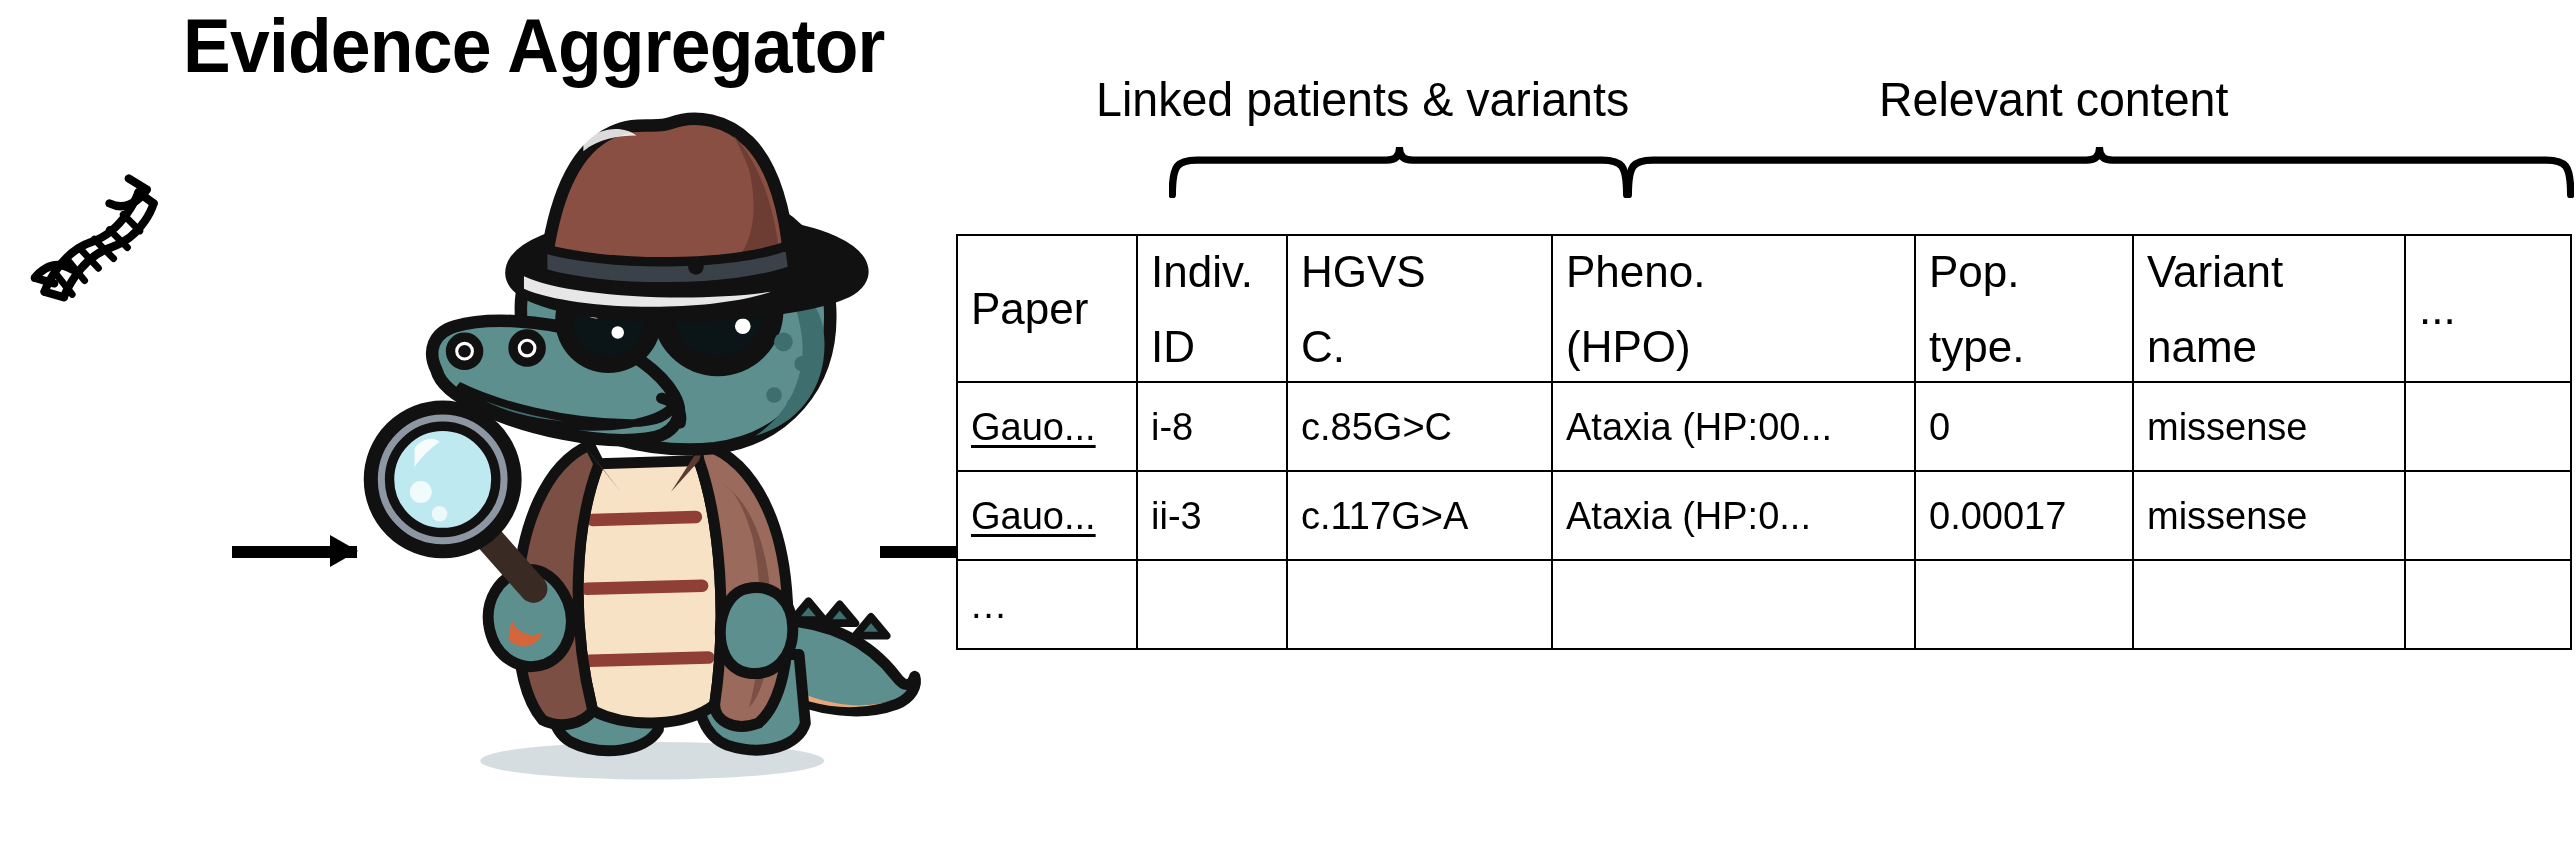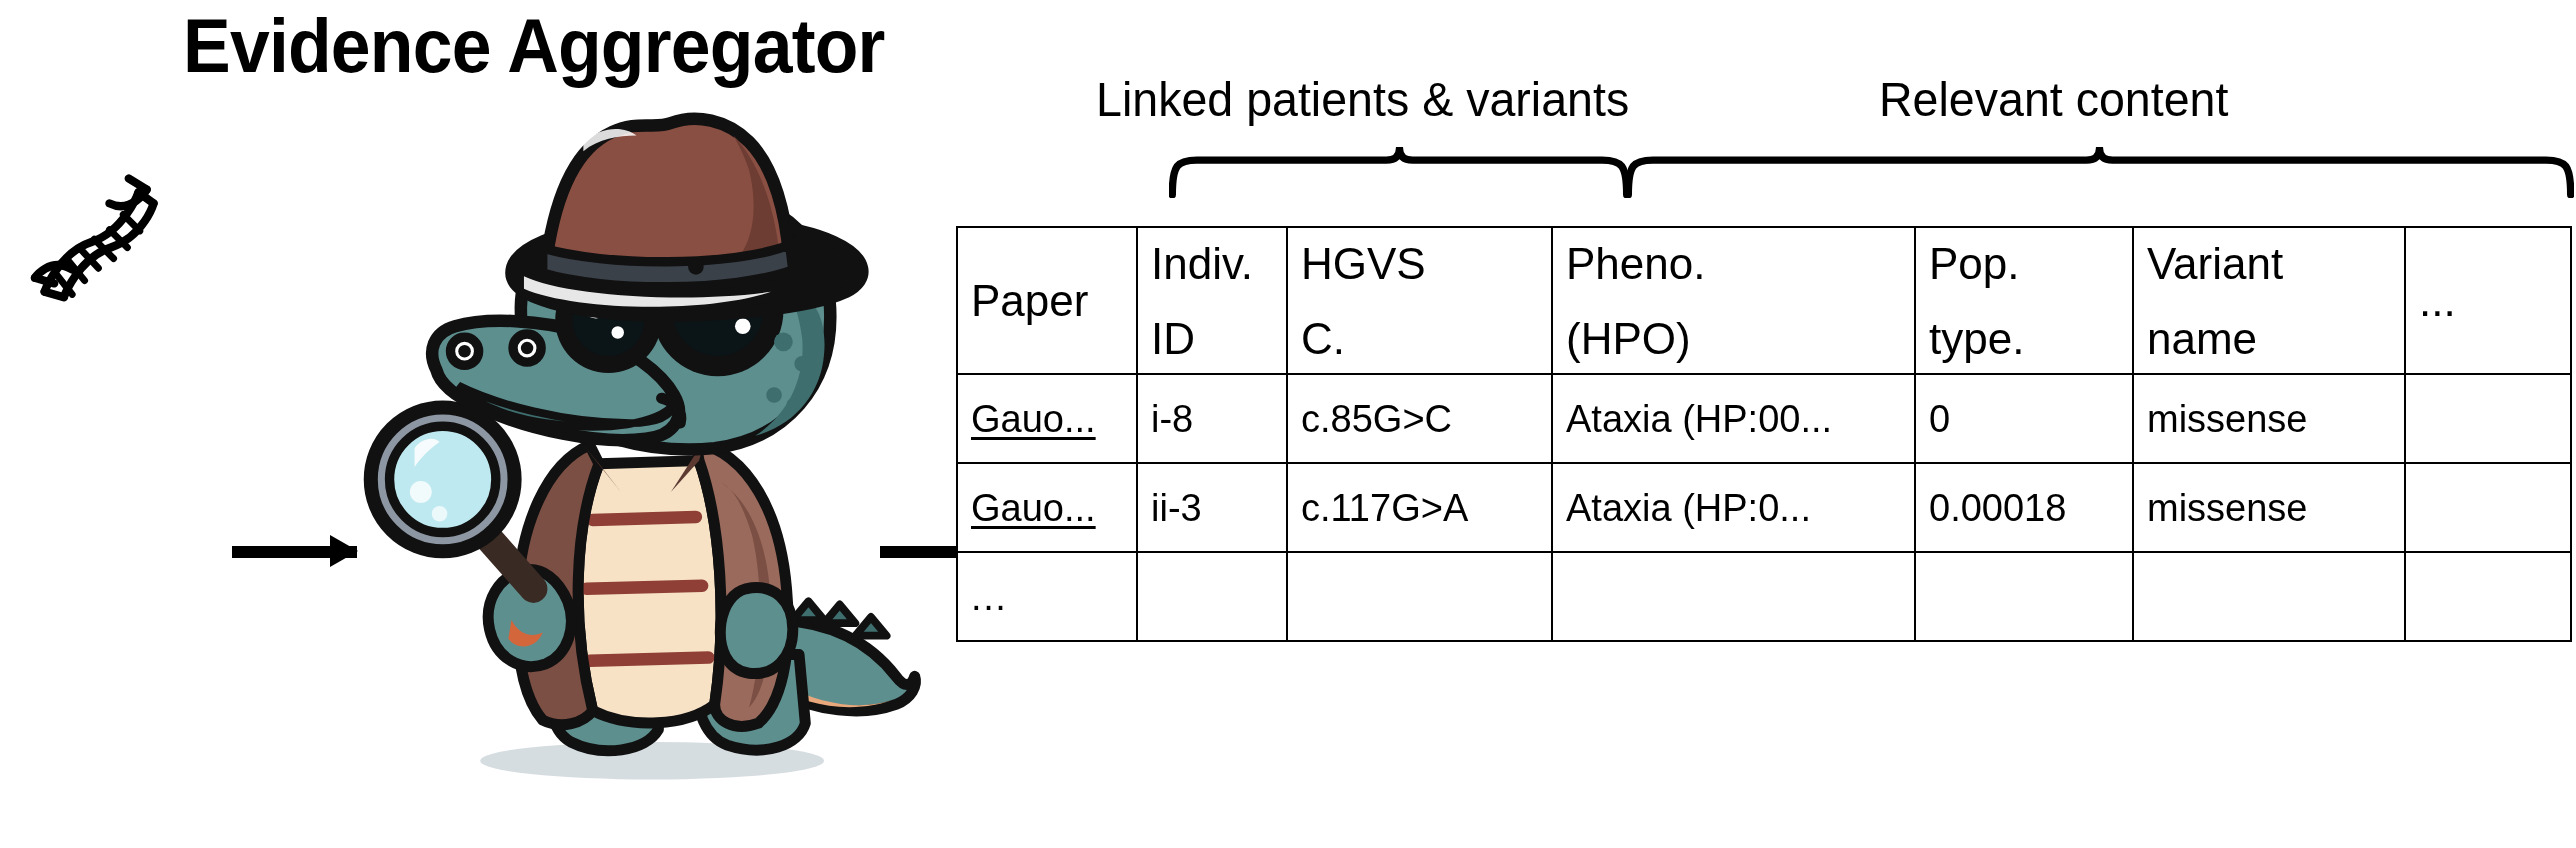--- a/index.html
+++ b/index.html
@@ -98,21 +98,21 @@
   #brace-label-relevant { left: 1879px; top: 73px; }
 
   .brace-svg { position: absolute; }
   #brace-linked { left: 1169px; top: 147px; width: 461px; height: 51px; }
   #brace-relevant { left: 1625px; top: 147px; width: 949px; height: 51px; }
 
   
   #evidence-table {
     position: absolute;
     left: 956px;
-    top: 226px;
+    top: 234px;
     width: 1614px;
     border-collapse: collapse;
     table-layout: fixed;
     background: #fff;
   }
   #evidence-table td, #evidence-table th {
     border: 2.5px solid #000;
     padding: 0 13px;
     vertical-align: middle;
     text-align: left;
@@ -350,21 +350,21 @@
         <td>missense</td>
         <td></td>
       </tr>
       <tr>
         <td>
           <span class="paper-link">Gauo...</span>
         </td>
         <td>ii-3</td>
         <td>c.117G&gt;A</td>
         <td>Ataxia (HP:0...</td>
-        <td>0.00018</td>
+        <td>0.00017</td>
         <td>missense</td>
         <td></td>
       </tr>
       <tr>
         <td class="ellipsis-cell">...</td>
         <td></td>
         <td></td>
         <td></td>
         <td></td>
         <td></td>

